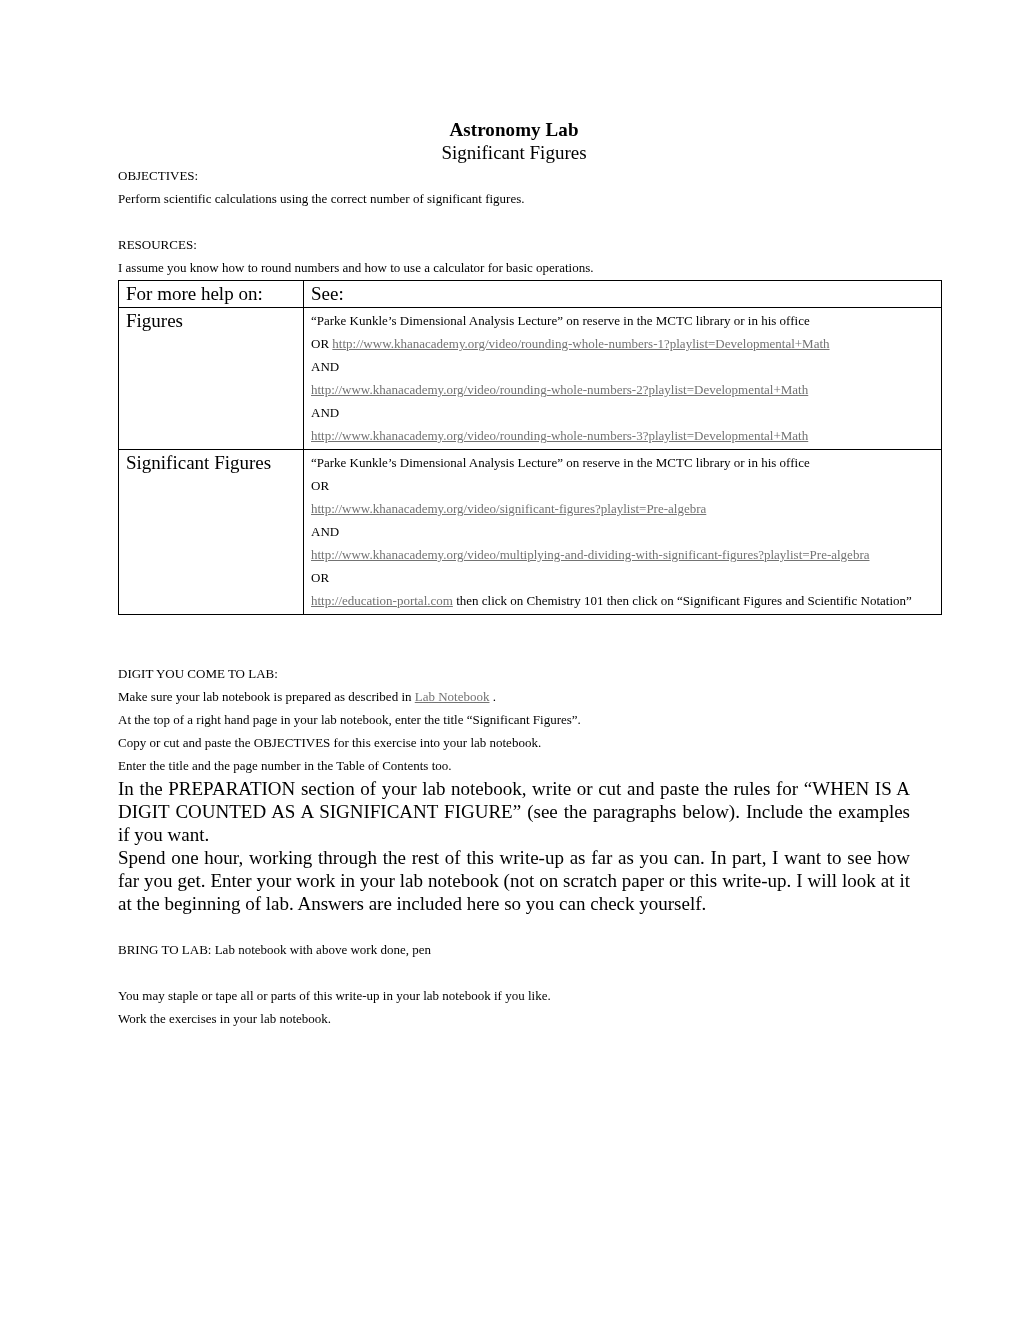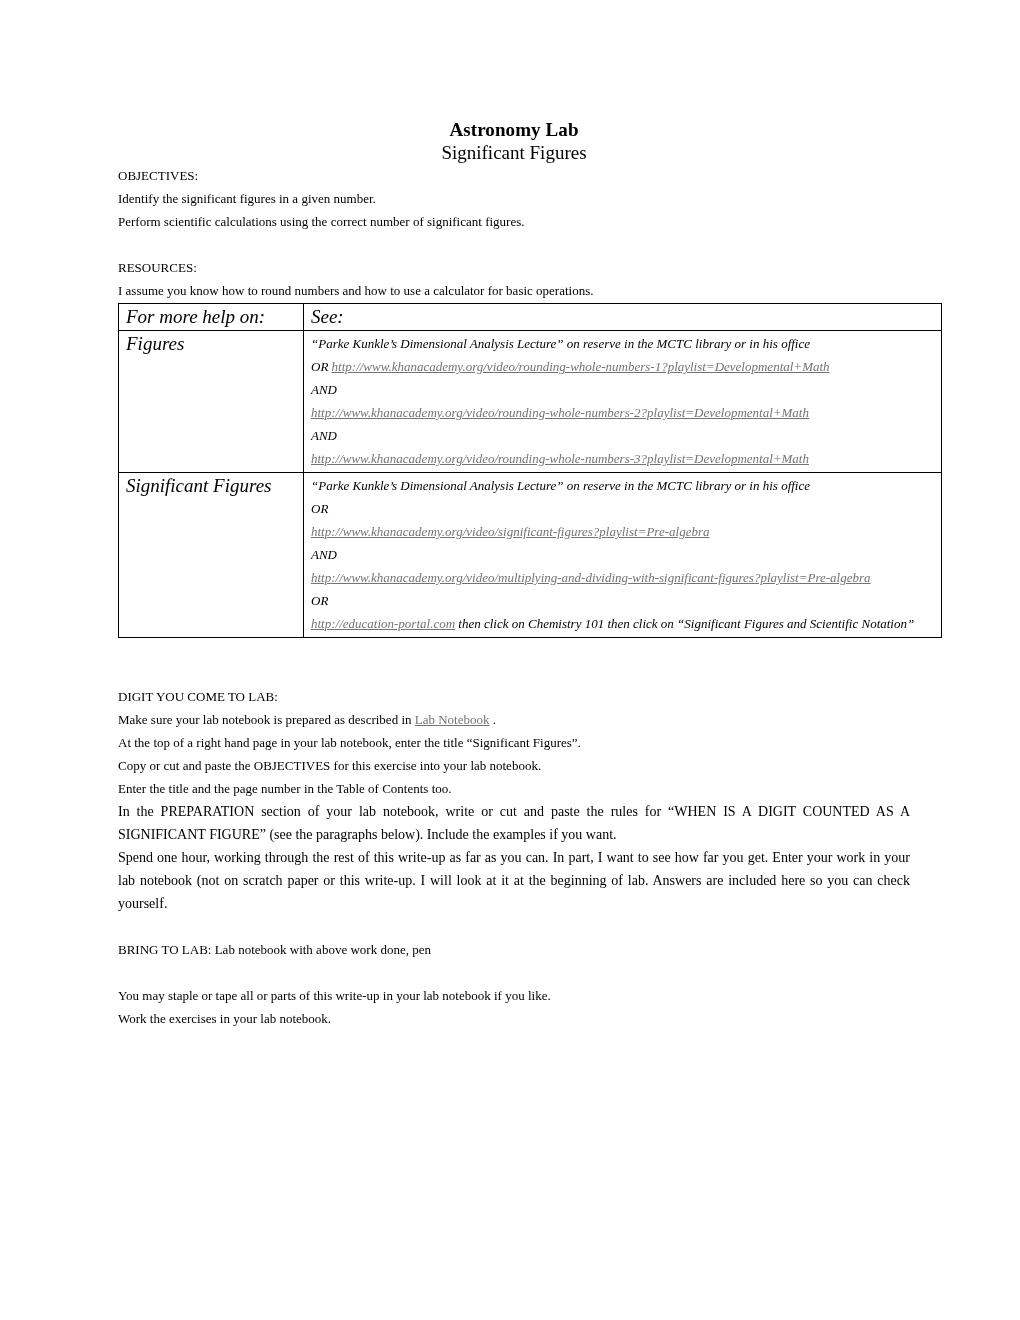--- a/index.html
+++ b/index.html
@@ -40,21 +40,21 @@
     font-size: 13px;
     line-height: 23px;
     margin: 0;
     text-align: left;
     white-space: pre-wrap;
   }
   .spacer {
     height: 23px;
   }
   .justified {
-    font-size: 14px;
+    font-size: 19px;
     line-height: 23px;
     margin: 0;
     text-align: justify;
     text-justify: inter-word;
   }
   a.link, .link {
     color: #737373;
     text-decoration: underline;
   }
   table.help-table {
@@ -63,21 +63,20 @@
     margin: 0;
     table-layout: fixed;
     border: 1.5px solid #000000;
   }
   table.help-table td {
     border: 1.5px solid #000000;
     vertical-align: top;
     padding: 1px 5px 2px 7px;
     font-size: 19px;
     line-height: 23px;
-    font-style: italic;
   }
   table.help-table td.col-a { width: 172px; }
   table.help-table td.col-b { width: 625px; }
   .cell-line {
     font-size: 13px;
     line-height: 23px;
     white-space: pre-wrap;
     word-break: break-word;
   }
   .table-wrap { margin-top: 1px; }
@@ -85,21 +84,20 @@
 </style>
 </head>
 <body>
 
 <div class="page">
 
   <h1 class="doc-title">Astronomy Lab</h1>
   <div class="doc-subtitle">Significant Figures</div>
 
   <div class="line">OBJECTIVES:</div>
-  <div class="line">Identify the significant figures in a given number.</div>
   <div class="line">Perform scientific calculations using the correct number of significant figures.</div>
 
   <div class="spacer">&nbsp;</div>
 
   <div class="line">RESOURCES:</div>
   <div class="line">I assume you know how to round numbers and how to use a calculator for basic operations.</div>
 
   <div class="table-wrap">
     <table class="help-table">
       <tbody>

